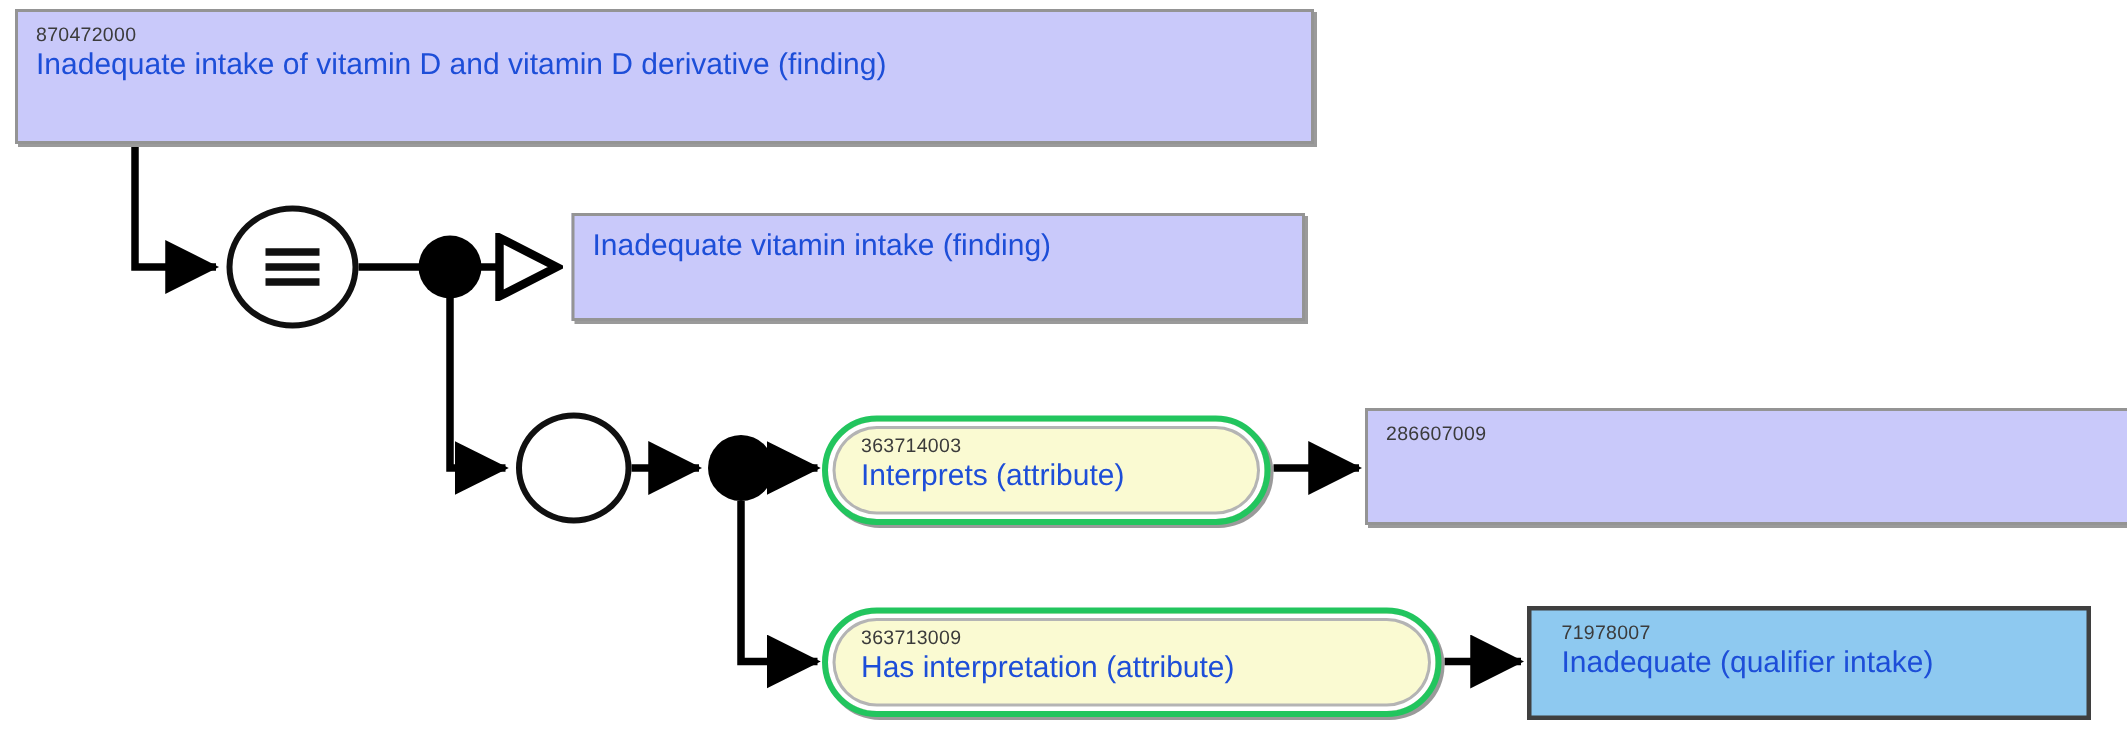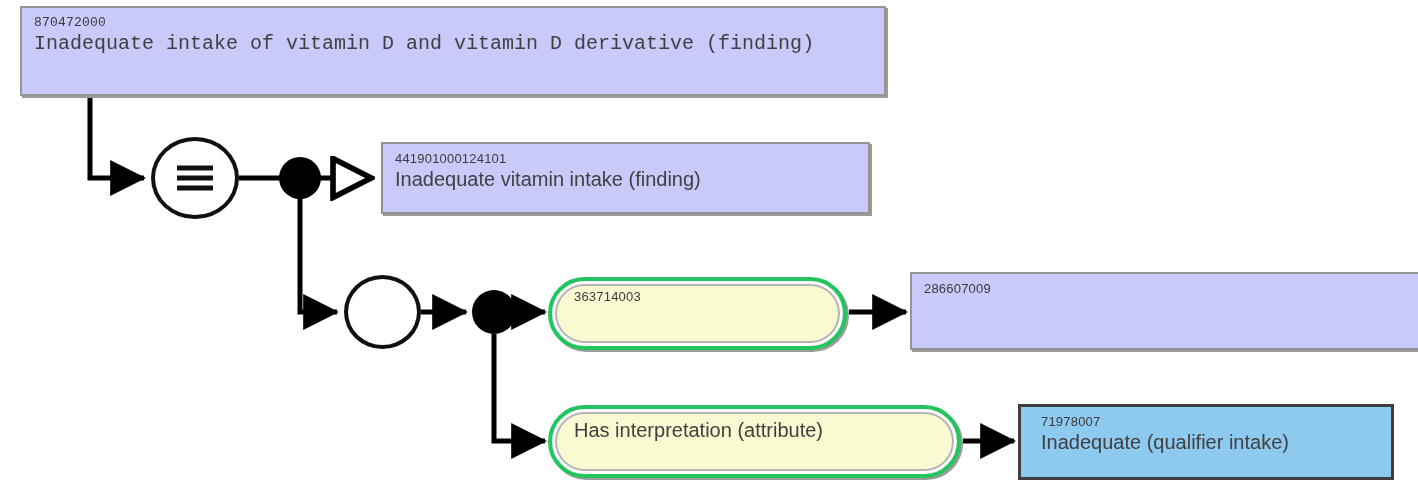--- a/index.html
+++ b/index.html
@@ -47,21 +47,21 @@
     font-size: 13px;
     line-height: 15px;
     color: #3b3b3b;
     letter-spacing: 0.2px;
     white-space: nowrap;
   }
   .concept .term,
   .attribute .term {
     font-size: 20px;
     line-height: 25px;
-    color: #404040;
+    color: #1d4ed8;
     white-space: nowrap;
     margin-top: 1px;
   }
 
   
   .attribute {
     position: absolute;
     box-sizing: border-box;
     background: #fafad2;
     border: 4px solid #22c55e;
@@ -145,53 +145,54 @@
 
     <g>
       <path d="M 494 334 L 494 441 L 545 441" fill="none" stroke="#000000" stroke-width="5" marker-end="url(#arrowSolid)"></path>
     </g>
 
     <g>
       <path d="M 963 441 L 1014 441" fill="none" stroke="#000000" stroke-width="5" marker-end="url(#arrowSolid)"></path>
     </g>
   </svg>
 
-  <div class="concept" style="left:20px; top:6px; width:866px; height:90px;font-family:Liberation Mono, monospace;">
+  <div class="concept" style="left:10px; top:6px; width:866px; height:90px;">
     <div class="sctid">870472000</div>
     <div class="term">Inadequate intake of vitamin D and vitamin D derivative (finding)</div>
   </div>
 
   <div class="node-circle" style="left:151px; top:137px; width:88px; height:82px;">
     <div class="bars">
       <i></i>
         <i></i>
         <i></i>
     </div>
   </div>
 
   <div class="node-dot" style="left:279px; top:157px; width:42px; height:42px;"></div>
 
   <div class="concept" style="left:381px; top:142px; width:489px; height:72px;">
-    <div class="sctid">441901000124101</div>
     <div class="term">Inadequate vitamin intake (finding)</div>
   </div>
 
   <div class="node-circle" style="left:344px; top:275px; width:77px; height:74px;"></div>
 
   <div class="node-dot" style="left:472px; top:290px; width:44px; height:44px;"></div>
 
   <div class="attribute" style="left:548px; top:277px; width:299px; height:73px;">
     <div class="sctid">363714003</div>
+    <div class="term">Interprets (attribute)</div>
   </div>
 
   <div class="concept" style="left:910px; top:272px; width:512px; height:78px;">
     <div class="sctid">286607009</div>
   </div>
 
   <div class="attribute" style="left:548px; top:405px; width:413px; height:73px;">
+    <div class="sctid">363713009</div>
     <div class="term">Has interpretation (attribute)</div>
   </div>
 
   <div class="concept qualifier" style="left:1018px; top:404px; width:376px; height:76px;padding-left:20px;">
     <div class="sctid">71978007</div>
     <div class="term">Inadequate (qualifier intake)</div>
   </div>
 
 </div>
 

